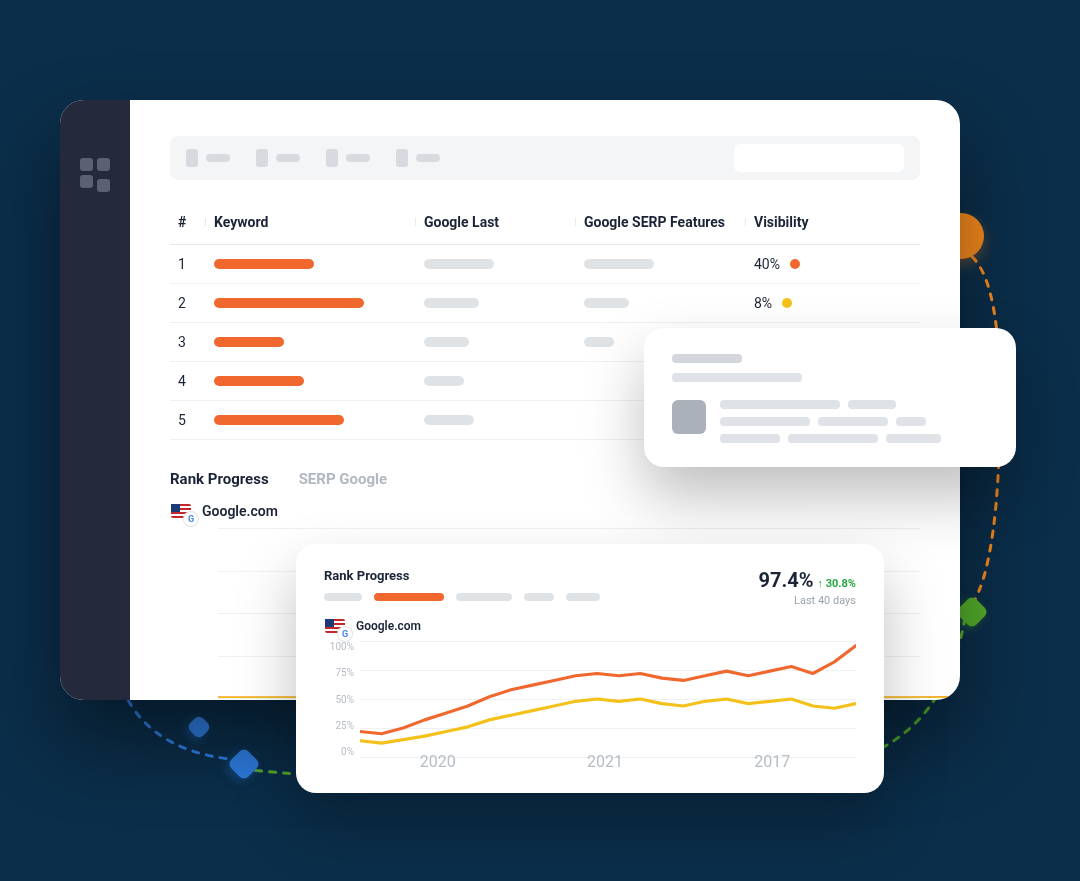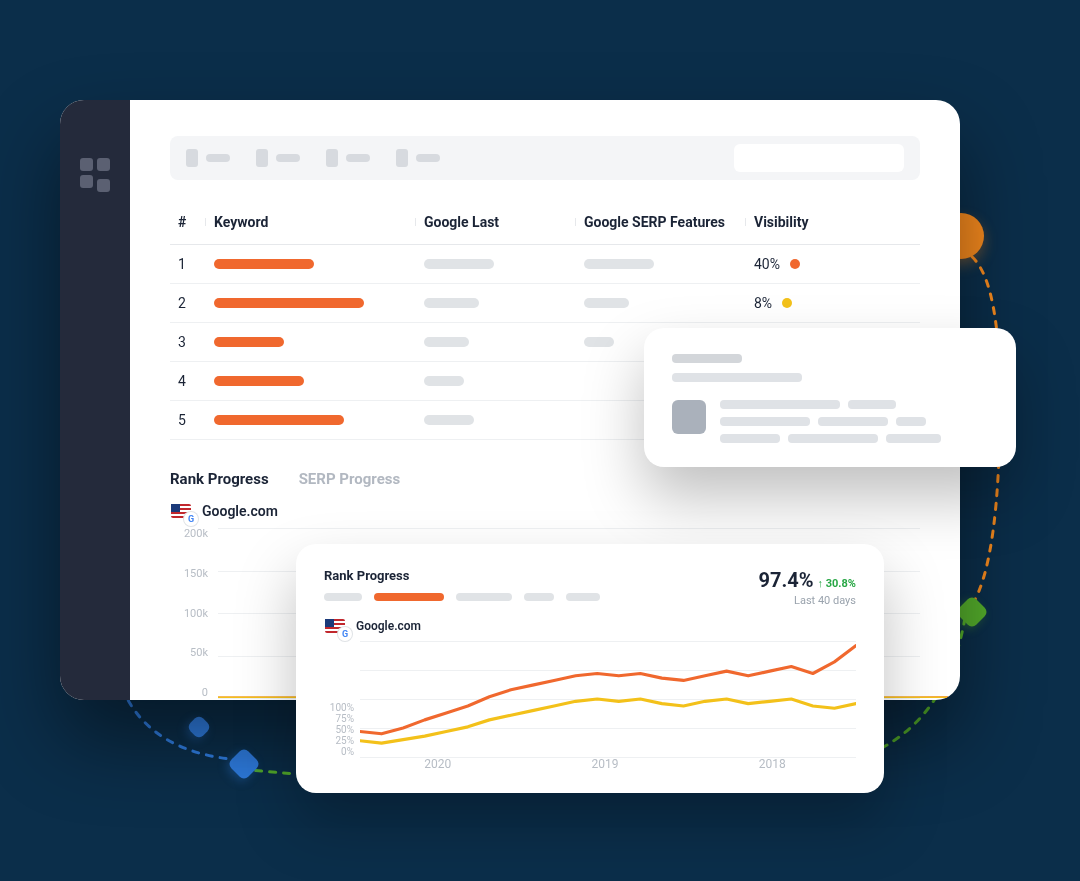--- a/index.html
+++ b/index.html
@@ -180,24 +180,24 @@
   .legend-row { display:flex; gap:12px; margin-top:10px; align-items:center;}
   .pct { position:absolute; top:24px; right:28px; text-align:right;}
   .pct .big { font-size:20px; font-weight:700; color:#1b2436;}
   .pct .delta { font-size:11px; color:#28a745; font-weight:700;}
   .pct .sub { font-size:11px; color:#9aa3ad; margin-top:2px;}
   .small-chart {
     margin-top:6px;
     position:relative;
     height:130px;
   }
-  .small-chart .y { position:absolute; left:0; top:0; bottom:14px; display:flex; flex-direction:column; justify-content:flex-end; font-size:10px; color:#b7bdc5; width:30px; text-align:right;}
+  .small-chart .y { position:absolute; left:0; top:0; bottom:14px; display:flex; flex-direction:column; justify-content:space-between; font-size:10px; color:#b7bdc5; width:30px; text-align:right;}
   .small-chart .plot { position:absolute; left:36px; right:0; top:0; bottom:14px;}
   .small-chart .plot .gline { position:absolute; left:0; right:0; height:1px; background:#eef0f2;}
-  .small-chart .x { position:absolute; left:30px; right:0; bottom:0; display:flex; justify-content:space-around; font-size:12px; color:#b7bdc5;}
+  .small-chart .x { position:absolute; left:30px; right:0; bottom:0; display:flex; justify-content:space-around; font-size:16px; color:#b7bdc5;}
 
   .flag-google {
     display:inline-flex; align-items:center; justify-content:center;
     width:22px; height:18px; position:relative;
   }
   .flag-us {
     width:20px; height:14px; border-radius:2px;
     background: repeating-linear-gradient(#c1272d 0 2px, #fff 2px 4px);
     position:relative;
   }
@@ -323,38 +323,31 @@
               <div class="vis">
                 <span></span>
               </div>
             </td>
           </tr>
         </tbody>
     </table>
 
     <div class="tabs">
       <div class="tab active">Rank Progress</div>
-      <div class="tab">SERP Progress</div>
+      <div class="tab">SERP Google</div>
     </div>
     <div class="source-row">
       <span class="flag-google">
         <span class="flag-us"></span>
           <span class="g-badge">G</span>
       </span>
       <span style="font-size:14px;color:#1b2436;font-weight:600">Google.com</span>
     </div>
 
     <div class="big-chart">
-      <div class="y-labels" id="big-y">
-          <span>200k</span>
-          <span>150k</span>
-          <span>100k</span>
-          <span>50k</span>
-          <span>0</span>
-        </div>
       <div class="grid-h" id="big-grid">
           <div style="top: 0%;"></div>
           <div style="top: 25%;"></div>
           <div style="top: 50%;"></div>
           <div style="top: 75%;"></div>
           <div style="top: 100%;"></div>
         </div>
       <svg class="chart-svg" id="big-svg" preserveAspectRatio="none" viewBox="0 0 730 145">
           <polyline points="0,144.9768 38.421052631578945,144.97825 76.84210526315789,144.97245 115.26315789473684,144.9681 153.68421052631578,144.96955 192.10526315789474,144.96375 230.52631578947367,144.95795 268.9473684210526,144.95505 307.36842105263156,144.94925 345.7894736842105,144.94345 384.2105263157895,144.93765 422.63157894736844,144.93475 461.05263157894734,144.9304 499.4736842105263,144.9246 537.8947368421052,144.9188 576.3157894736842,144.913 614.7368421052631,144.9043 653.1578947368421,144.8927 691.578947368421,144.87675 730,144.855" fill="none" stroke="#f0682e" stroke-width="3" stroke-linejoin="round" stroke-linecap="round"></polyline>
           <polyline points="0,144.98405 38.421052631578945,144.9855 76.84210526315789,144.98115 115.26315789473684,144.97825 153.68421052631578,144.9797 192.10526315789474,144.97535 230.52631578947367,144.971 268.9473684210526,144.9681 307.36842105263156,144.96375 345.7894736842105,144.9594 384.2105263157895,144.95505 422.63157894736844,144.95215 461.05263157894734,144.9478 499.4736842105263,144.94345 537.8947368421052,144.93765 576.3157894736842,144.9333 614.7368421052631,144.92605 653.1578947368421,144.9159 691.578947368421,144.9014 730,144.88255" fill="none" stroke="#f3c11a" stroke-width="3" stroke-linejoin="round" stroke-linecap="round"></polyline>
@@ -419,17 +412,17 @@
         <div class="gline" style="top: 50%;"></div>
         <div class="gline" style="top: 75%;"></div>
         <div class="gline" style="top: 100%;"></div>
         <svg width="100%" height="100%" preserveAspectRatio="none" viewBox="0 0 500 110" style="position: absolute;">
           <polyline points="0,85.8 21.73913043478261,88 43.47826086956522,82.5 65.21739130434783,74.8 86.95652173913044,68.2 108.69565217391305,61.6 130.43478260869566,52.8 152.17391304347828,46.2 173.91304347826087,41.8 195.6521739130435,37.39999999999999 217.3913043478261,33 239.13043478260872,30.799999999999997 260.8695652173913,33 282.6086956521739,30.799999999999997 304.34782608695656,35.19999999999999 326.0869565217391,37.39999999999999 347.82608695652175,33 369.5652173913043,28.599999999999994 391.304347826087,33 413.04347826086956,28.599999999999994 434.7826086956522,24.200000000000003 456.52173913043475,30.799999999999997 478.26086956521743,19.80000000000001 500,4.400000000000006" fill="none" stroke="#f0682e" stroke-width="3" stroke-linejoin="round" stroke-linecap="round"></polyline>
           <polyline points="0,94.6 21.73913043478261,96.8 43.47826086956522,93.5 65.21739130434783,90.2 86.95652173913044,85.8 108.69565217391305,81.4 130.43478260869566,74.8 152.17391304347828,70.4 173.91304347826087,66 195.6521739130435,61.6 217.3913043478261,57.2 239.13043478260872,55 260.8695652173913,57.2 282.6086956521739,55 304.34782608695656,59.4 326.0869565217391,61.6 347.82608695652175,57.2 369.5652173913043,55 391.304347826087,59.4 413.04347826086956,57.2 434.7826086956522,55 456.52173913043475,61.6 478.26086956521743,63.800000000000004 500,59.4" fill="none" stroke="#f3c11a" stroke-width="3" stroke-linejoin="round" stroke-linecap="round"></polyline>
         </svg>
       </div>
     <div class="x" id="small-x">
         <span>2020</span>
-        <span>2019</span>
-        <span>2018</span>
+        <span>2021</span>
+        <span>2017</span>
       </div>
   </div>
 </div>
 
 </body></html>

